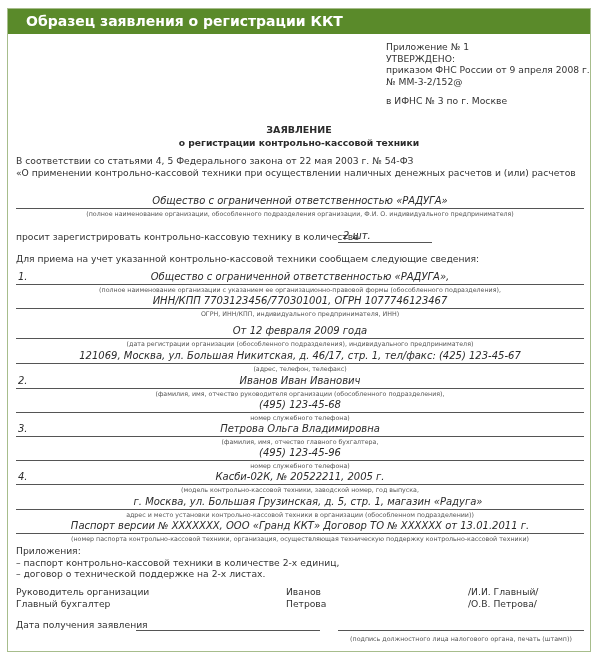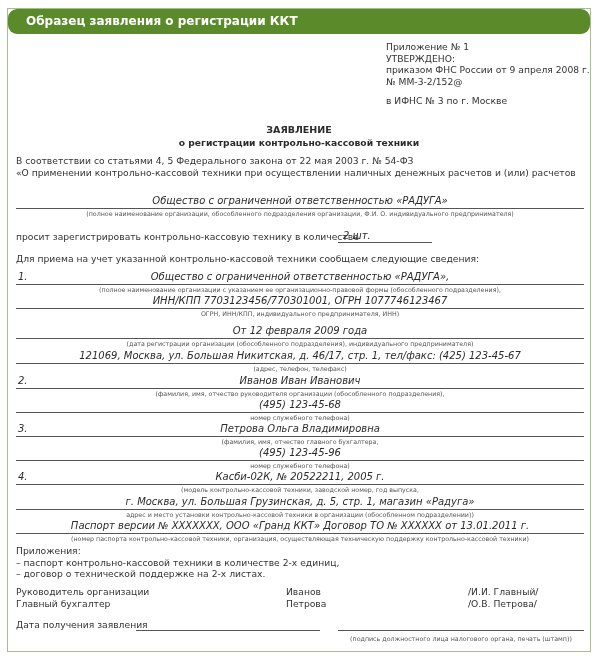--- a/index.html
+++ b/index.html
@@ -1,21 +1,21 @@
 <!DOCTYPE html>
 <html><head>
 <meta charset="utf-8">
 <style>
   html, body { margin:0; padding:0; background:#ffffff; }
   body { width:600px; height:658px; position:relative; overflow:hidden;
          font-family:"DejaVu Sans", sans-serif; color:#2b2b2b; }
   .frame { position:absolute; left:7px; top:8px; width:584px; height:644px;
            border:1px solid #a7bd8c; box-sizing:border-box; background:#fff; }
   .hdr { position:absolute; left:0; top:0; right:0; height:25px; background:#5a8a2a;
-         color:#fff; font-weight:bold; font-size:12px; line-height:25px; padding-left:18px;border-radius:9px; }
+         color:#fff; font-weight:bold; font-size:14px; line-height:25px; padding-left:18px; }
   .abs { position:absolute; white-space:nowrap; }
   .t { font-size:9.2px; color:#333; }
   .small { font-size:6.3px; color:#555; text-align:center; }
   .ital { font-style:italic; font-size:10px; color:#2b2b2b; }
   .line { position:absolute; height:1px; background:#555; }
   .c { text-align:center; }
   .title1 { font-weight:bold; font-size:9.5px; }
   .title2 { font-weight:bold; font-size:9.2px; }
 </style>
 </head>
@@ -84,21 +84,21 @@
 
     <div class="abs c ital" style="left:8px;width:568px;top:438px;">(495) 123-45-96</div>
     <div class="line" style="left:8px;width:568px;top:451px;"></div>
     <div class="abs small" style="left:8px;width:568px;top:453px;">номер служебного телефона)</div>
 
     <div class="abs ital" style="left:10px;top:462px;">4.</div>
     <div class="abs c ital" style="left:8px;width:568px;top:462px;">Касби-02К, № 20522211, 2005 г.</div>
     <div class="line" style="left:8px;width:568px;top:475px;"></div>
     <div class="abs small" style="left:8px;width:568px;top:477px;">(модель контрольно-кассовой техники, заводской номер, год выпуска,</div>
 
-    <div class="abs c ital" style="left:8px;width:568px;top:487px;">г. Москва, ул. Большая Грузинская, д. 5, стр. 1, магазин «Радуга»</div>
+    <div class="abs c ital" style="left:16px;width:568px;top:487px;">г. Москва, ул. Большая Грузинская, д. 5, стр. 1, магазин «Радуга»</div>
     <div class="line" style="left:8px;width:568px;top:500px;"></div>
     <div class="abs small" style="left:8px;width:568px;top:502px;">адрес и место установки контрольно-кассовой техники в организации (обособленном подразделении))</div>
 
     <div class="abs c ital" style="left:8px;width:568px;top:511px;">Паспорт версии № XXXXXXX, ООО «Гранд ККТ» Договор ТО № XXXXXX от 13.01.2011 г.</div>
     <div class="line" style="left:8px;width:568px;top:524px;"></div>
     <div class="abs small" style="left:8px;width:568px;top:526px;">(номер паспорта контрольно-кассовой техники, организация, осуществляющая техническую поддержку контрольно-кассовой техники)</div>
   </div>
 
   <div class="abs t" style="left:8px;top:536px;line-height:11.5px;">
     <div>Приложения:</div>

